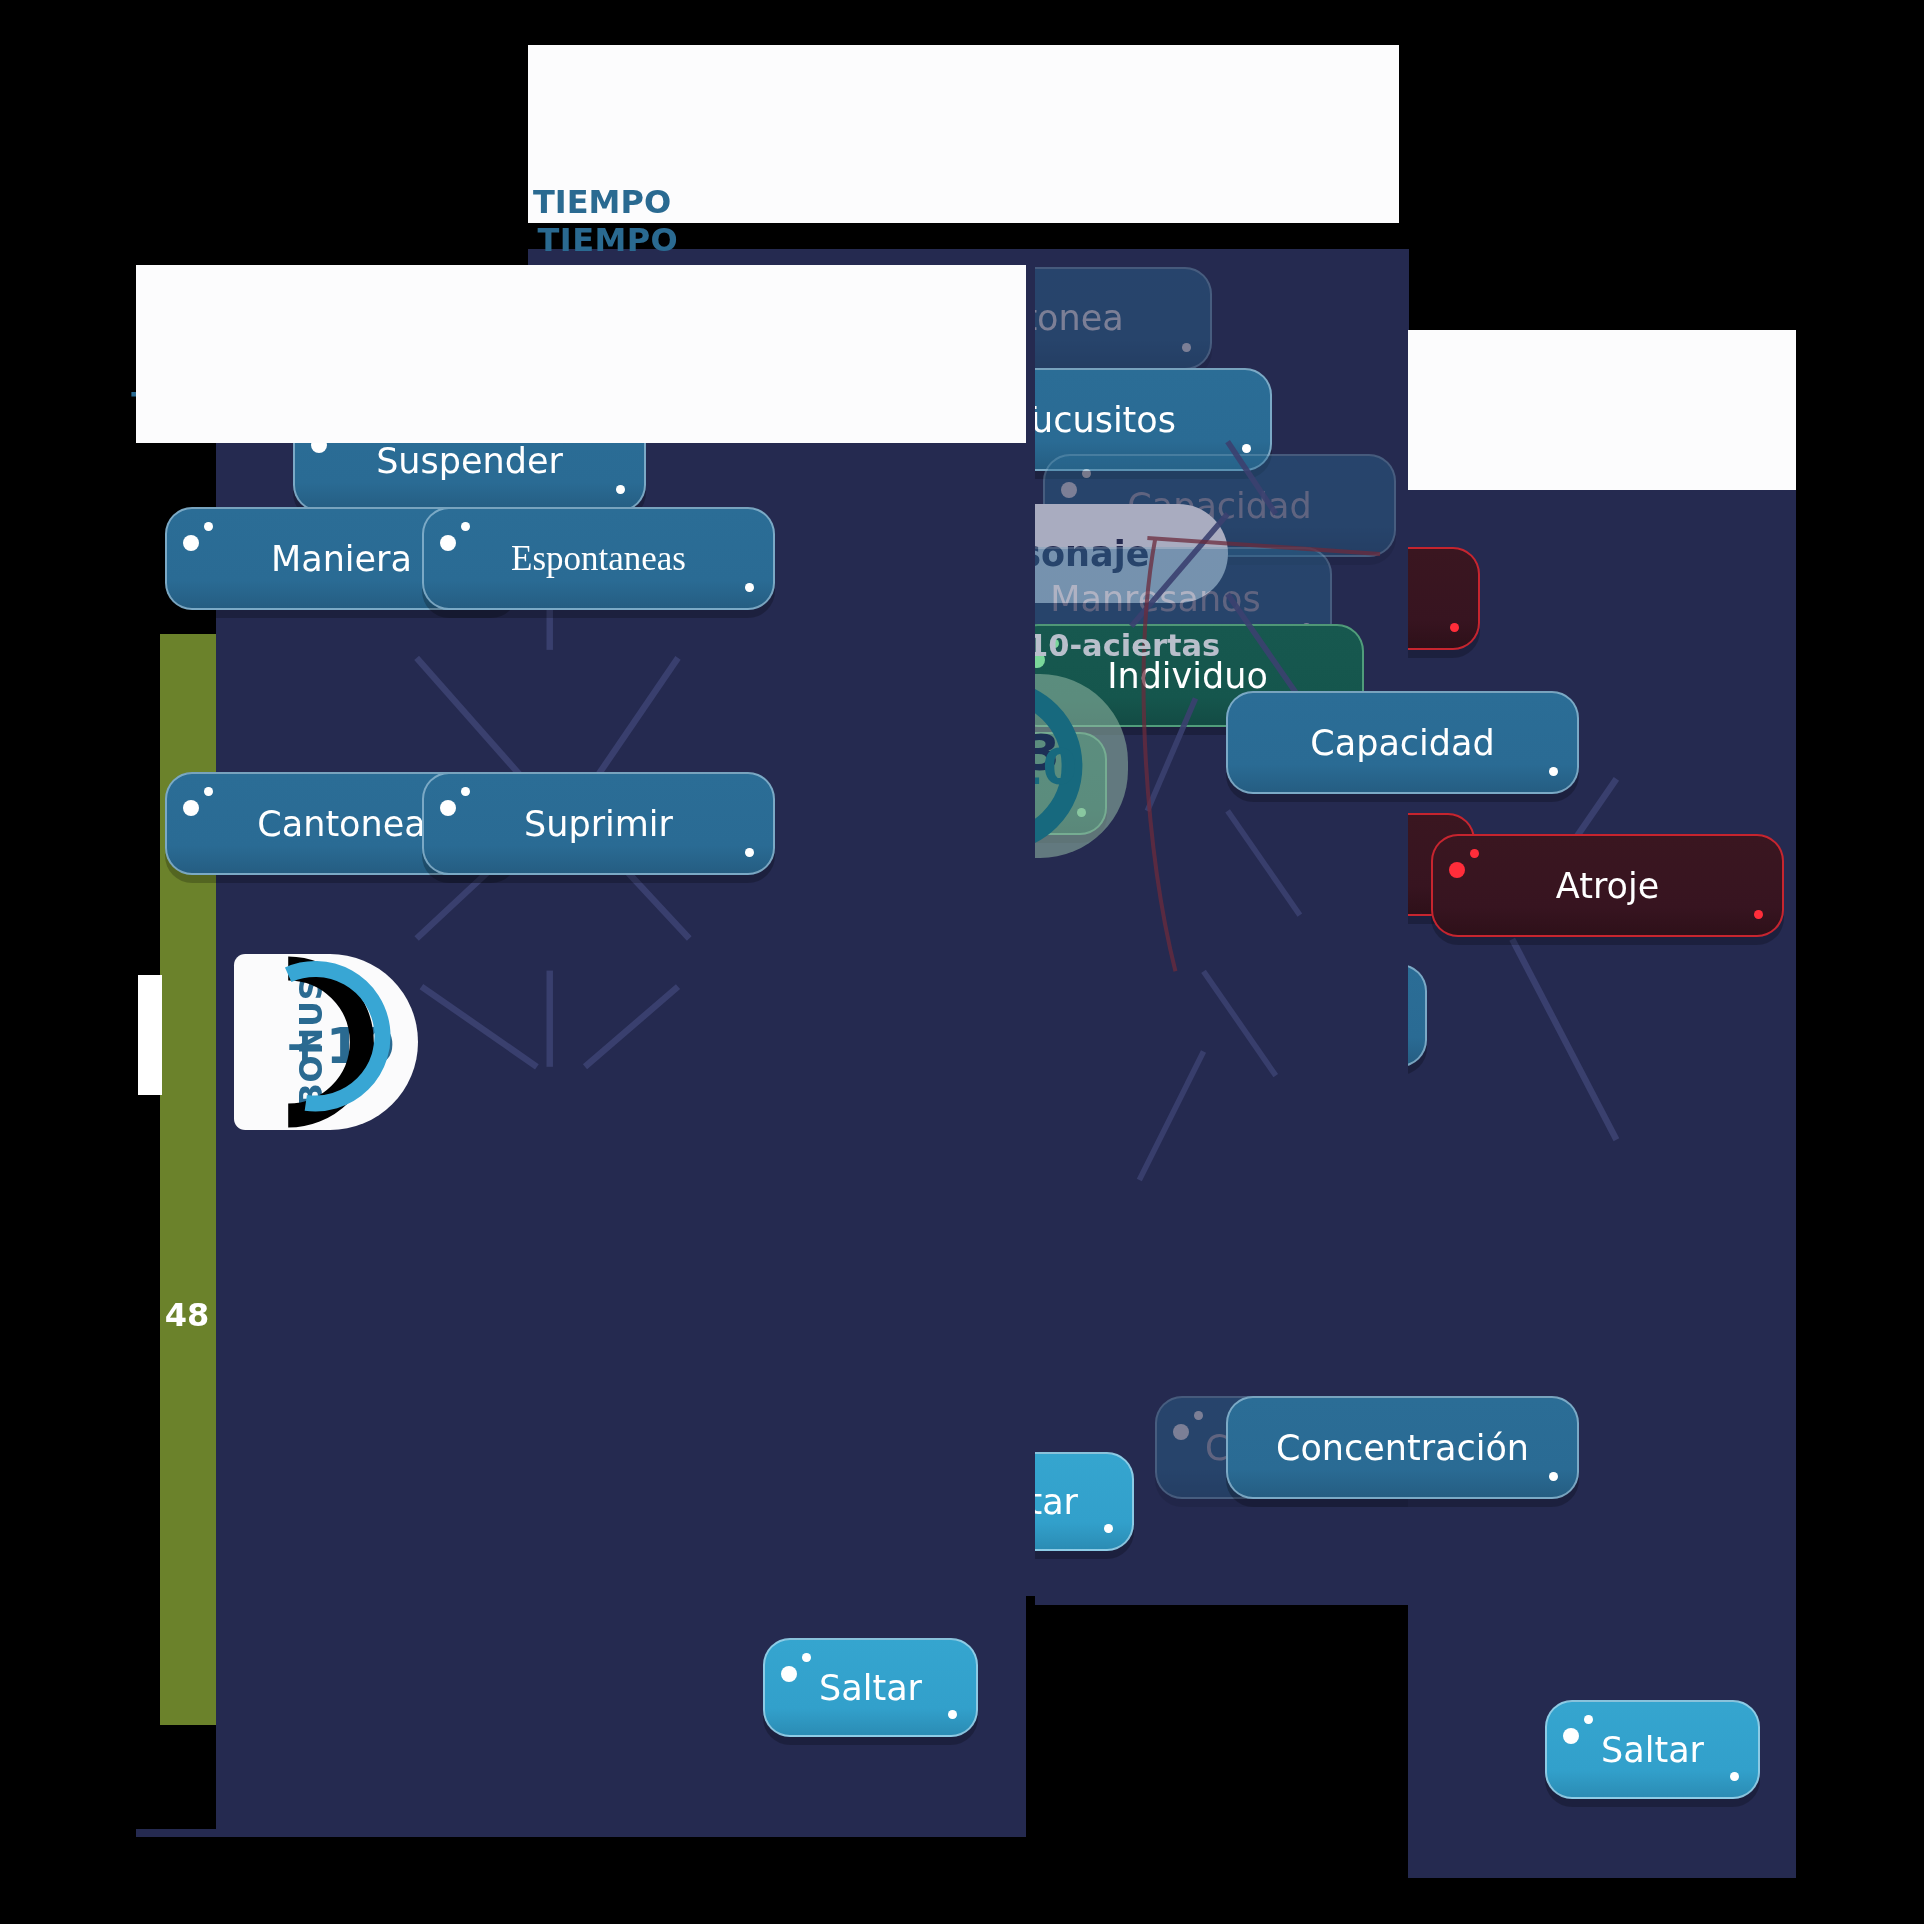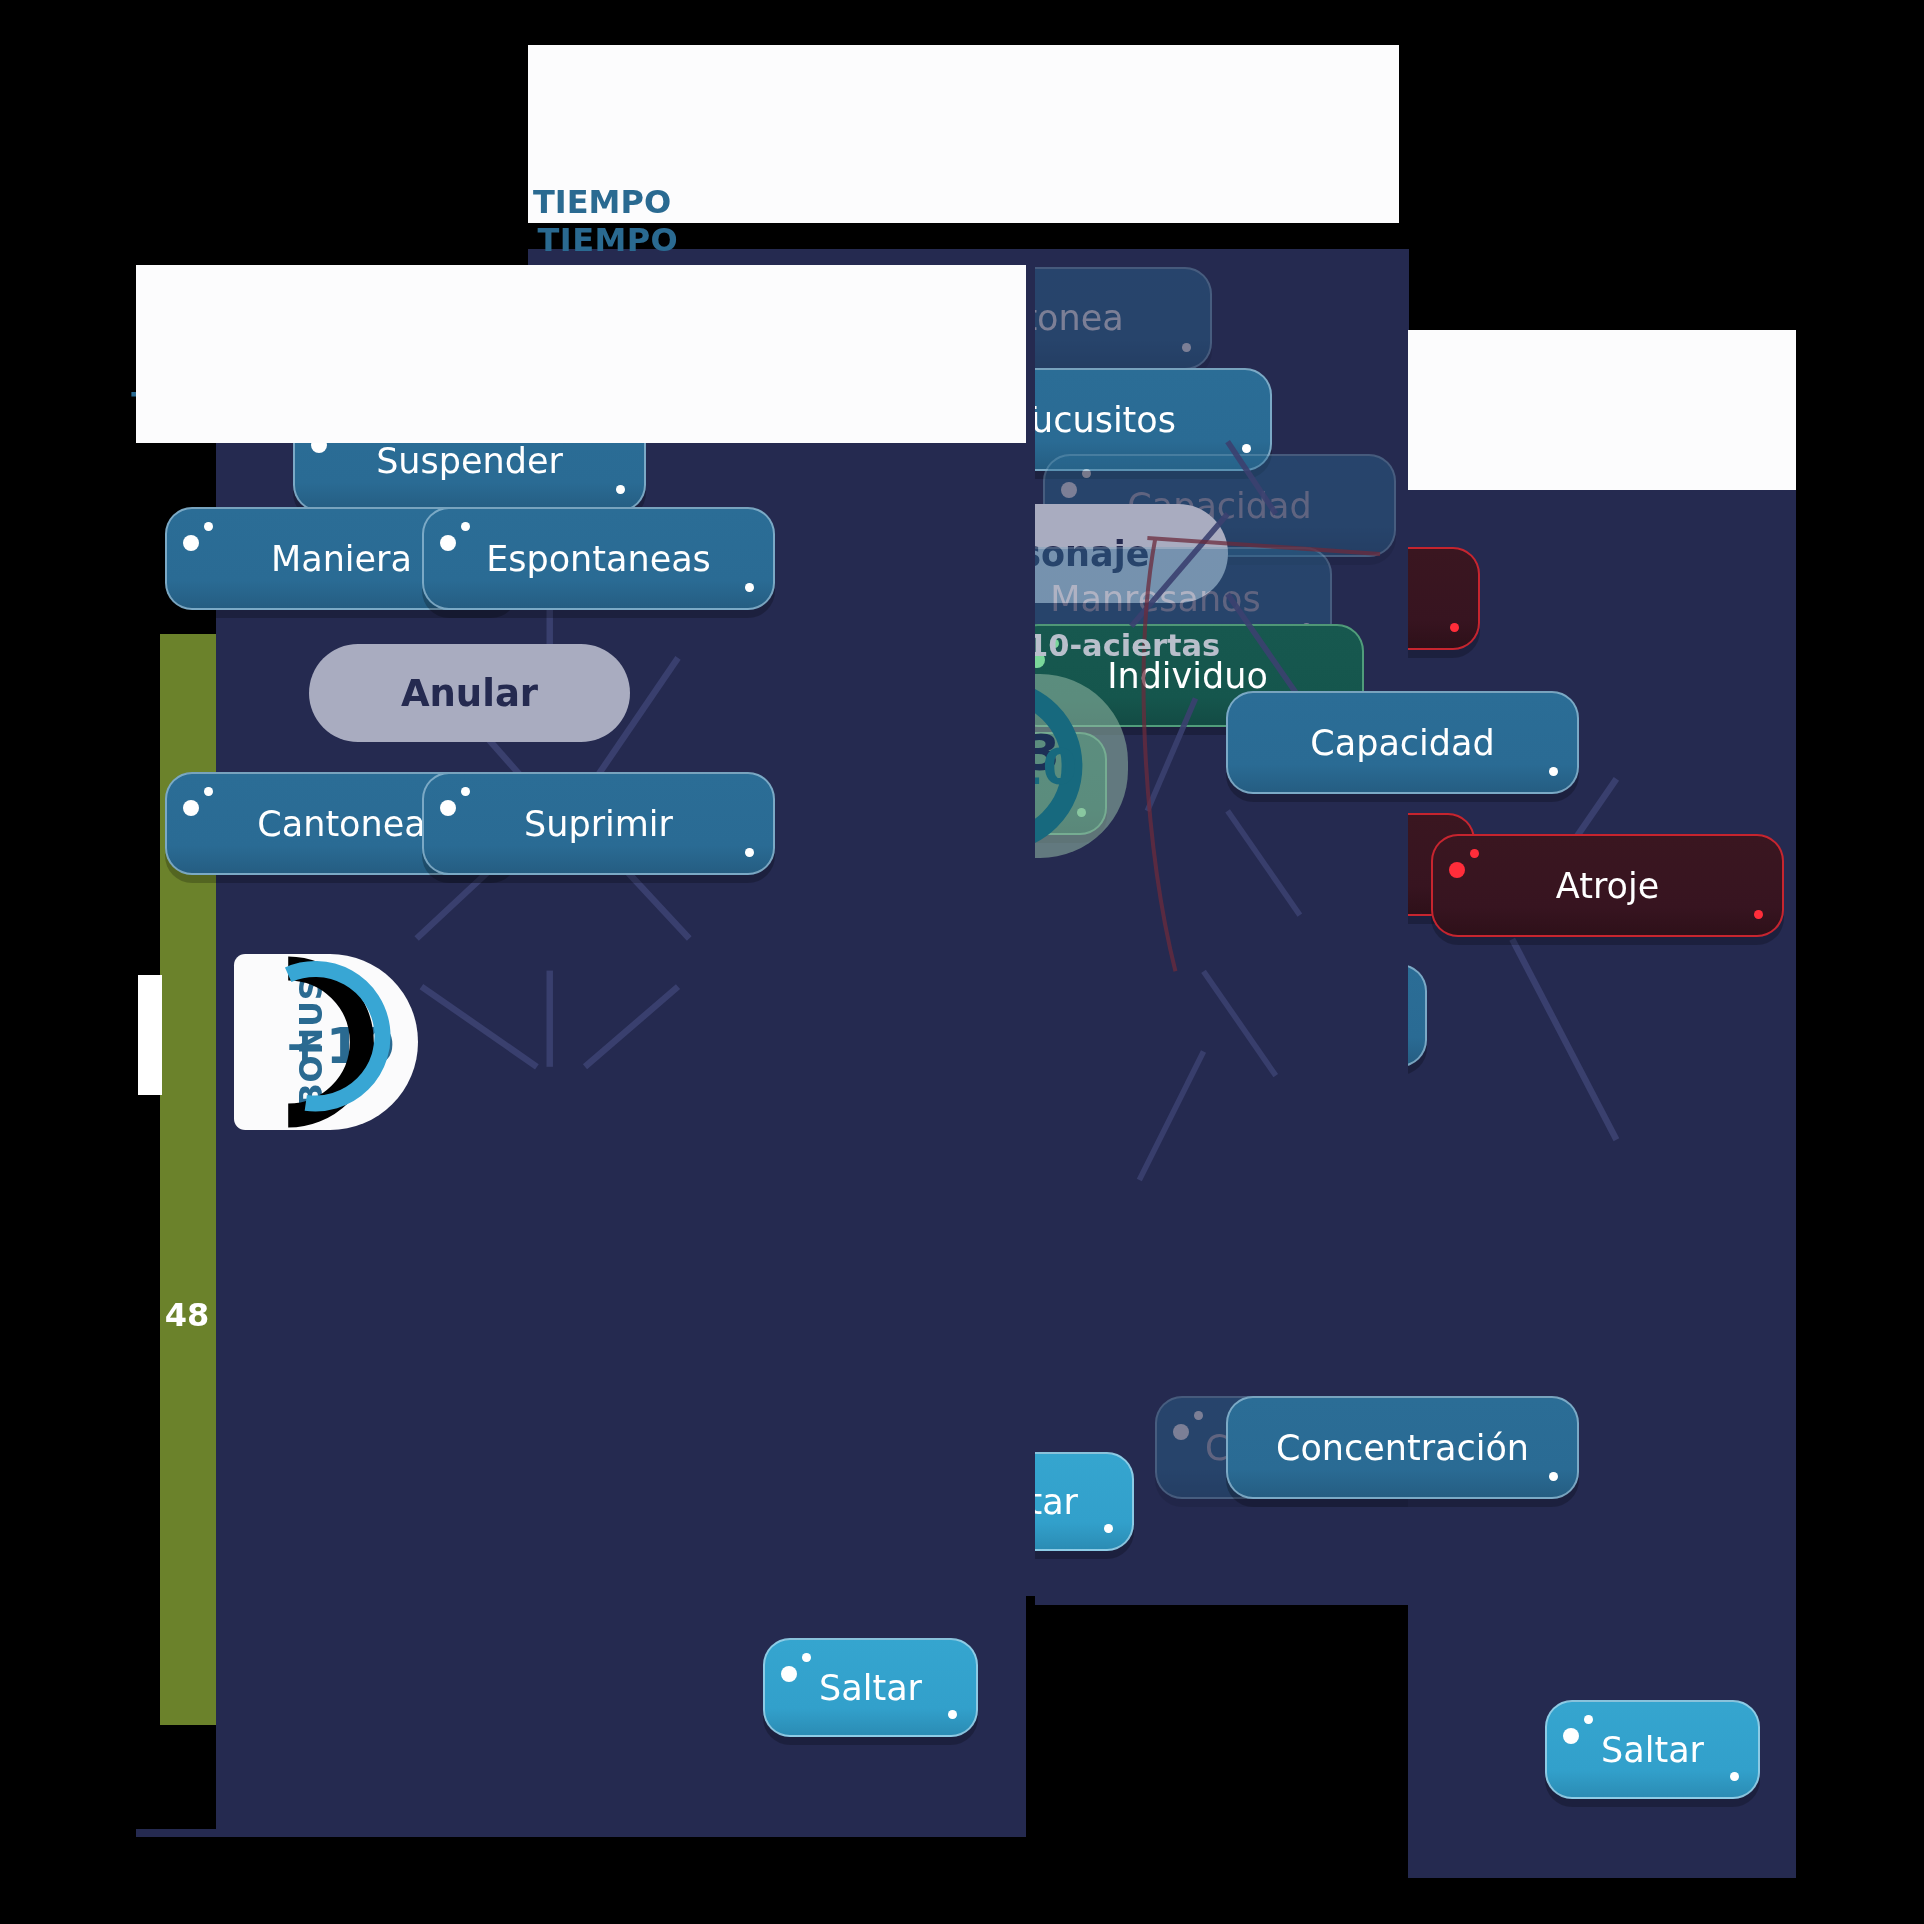--- a/index.html
+++ b/index.html
@@ -335,30 +335,27 @@
       <span class="node-label">Suspender</span>
     </div>
 
     <div class="node n-blue" style="left:29px; top:242px; width:353px; height:103px; z-index:10;">
       <span class="dot-a"></span>
       <span class="dot-b"></span>
       <span class="dot-c"></span>
       <span class="node-label">Maniera</span>
     </div>
 
-    <div class="node n-blue" style="left:286px; top:242px; width:353px; height:103px; z-index:10;">
+    <div class="node n-blue" style="left:286px; top:242px; width:353px; height:103px; z-index:10;font-family:Liberation Serif, serif;">
       <span class="dot-a"></span>
       <span class="dot-b"></span>
       <span class="dot-c"></span>
       <span class="node-label">Espontaneas</span>
     </div>
 
-    <div class="node n-grey" style="left:173px; top:379px; width:321px; height:98px; border-radius:49px; z-index:12;">
-      <span class="node-label" style="color:#252a50; font-size:37px;">Anular</span>
-    </div>
 
     <div class="node n-blue" style="left:29px; top:507px; width:353px; height:103px; z-index:10;">
       <span class="dot-a"></span>
       <span class="dot-b"></span>
       <span class="dot-c"></span>
       <span class="node-label">Cantonea</span>
     </div>
 
     <div class="node n-blue" style="left:286px; top:507px; width:353px; height:103px; z-index:10;">
       <span class="dot-a"></span>

